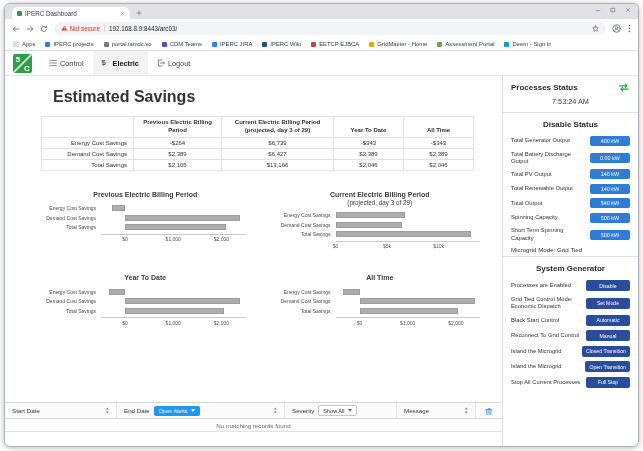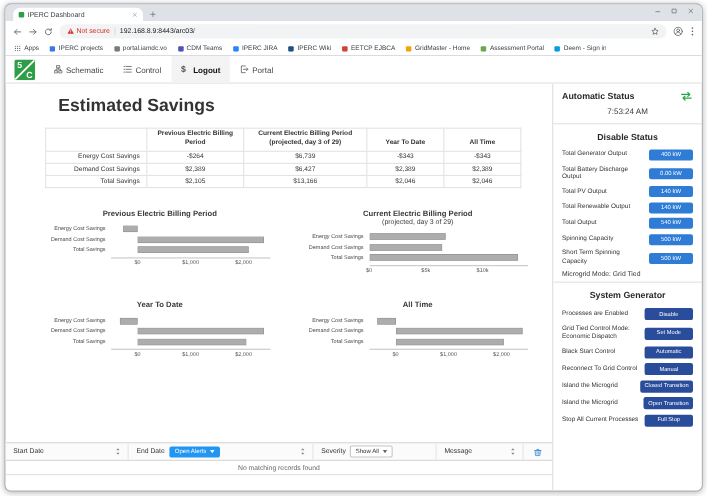--- a/index.html
+++ b/index.html
@@ -255,49 +255,38 @@
     <svg class="logo" viewBox="0 0 19 19">
       <rect class="logo-bg" width="19" height="19" rx="2"></rect>
       <path class="logo-slash" d="M18.2 0.8L0.8 18.2"></path>
       <text class="logo-txt" x="5" y="8.2" text-anchor="middle">5</text>
       <text class="logo-txt" x="13.8" y="16.8" text-anchor="middle">C</text>
     </svg>
     <div class="nav-tabs">
         <div class="nav-tab">
           <span class="icn">
             <svg viewBox="0 0 10 10">
-              <rect x="3.4" y="0.8" width="3.2" height="2.6"></rect>
-              <rect x="0.8" y="6.6" width="3.2" height="2.6"></rect>
-              <rect x="6" y="6.6" width="3.2" height="2.6"></rect>
-              <path d="M5 3.4v1.4M2.4 6.6V4.8h5.2v1.8"></path>
-            </svg>
-          </span>
-          <span>Schematic</span>
-        </div>
-        <div class="nav-tab">
-          <span class="icn">
-            <svg viewBox="0 0 10 10">
               <path d="M3.2 1.8h6M3.2 5h6M3.2 8.2h6M0.8 1.8h1M0.8 5h1M0.8 8.2h1"></path>
             </svg>
           </span>
           <span>Control</span>
         </div>
         <div class="nav-tab active">
           <span class="icn">
             <span class="dollar">$</span>
           </span>
-          <span>Logout</span>
+          <span>Electric</span>
         </div>
         <div class="nav-tab">
           <span class="icn">
             <svg viewBox="0 0 10 10">
               <path d="M6.2 1.2H1.8v7.6h4.4M4.2 5h5M7.6 3.4L9.2 5L7.6 6.6"></path>
             </svg>
           </span>
-          <span>Portal</span>
+          <span>Logout</span>
         </div>
       </div>
   </div>
 
   <div class="content">
 
     <div class="main-col">
       <div class="savings">
         <div class="page-title">Estimated Savings</div>
         <table class="sv-table">
@@ -517,21 +506,21 @@
               </svg>
             </span>
         </div>
       </div>
       <div class="no-records">No matching records found</div>
       <div class="footer-space"></div>
     </div>
 
     <div class="sidebar">
       <div class="conn-row">
-        <span class="conn-title">Automatic Status</span>
+        <span class="conn-title">Processes Status</span>
         <span class="icn transfer">
             <svg viewBox="0 0 12 10">
               <path d="M1.2 3.2h8M7.4 1.2l2 2-2 2M10.8 6.8h-8M4.6 4.8l-2 2 2 2"></path>
             </svg>
           </span>
       </div>
       <div class="conn-time">7:53:24 AM</div>
       <div class="divider"></div>
       <div class="sec-title">Disable Status</div>
       <div>

